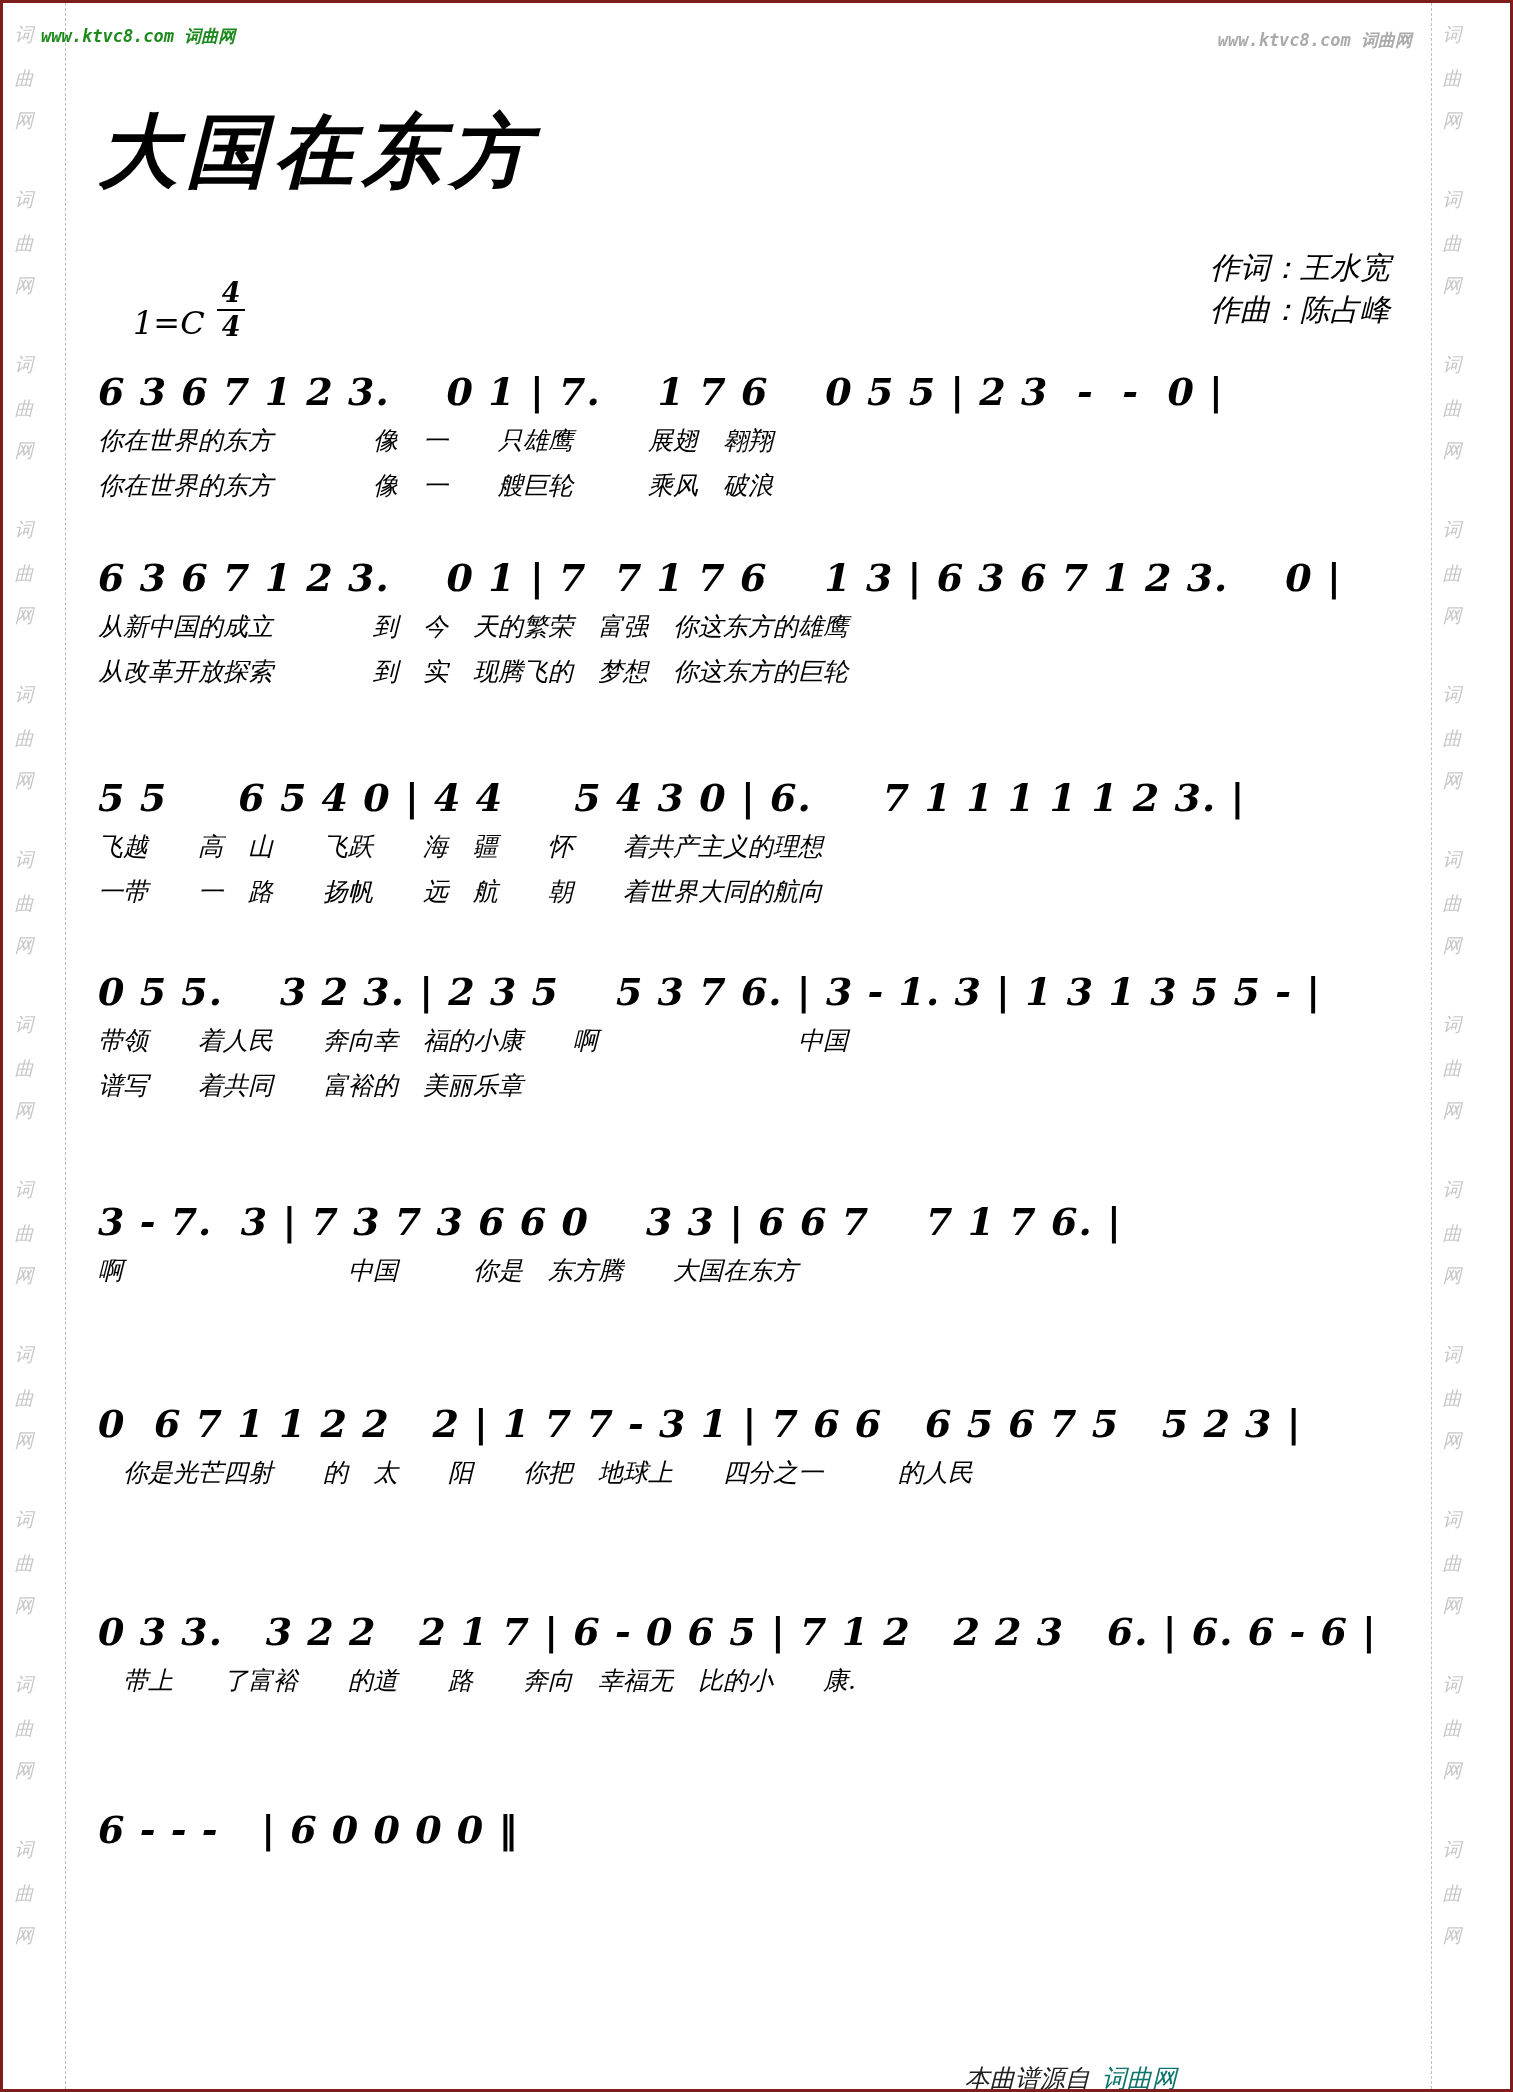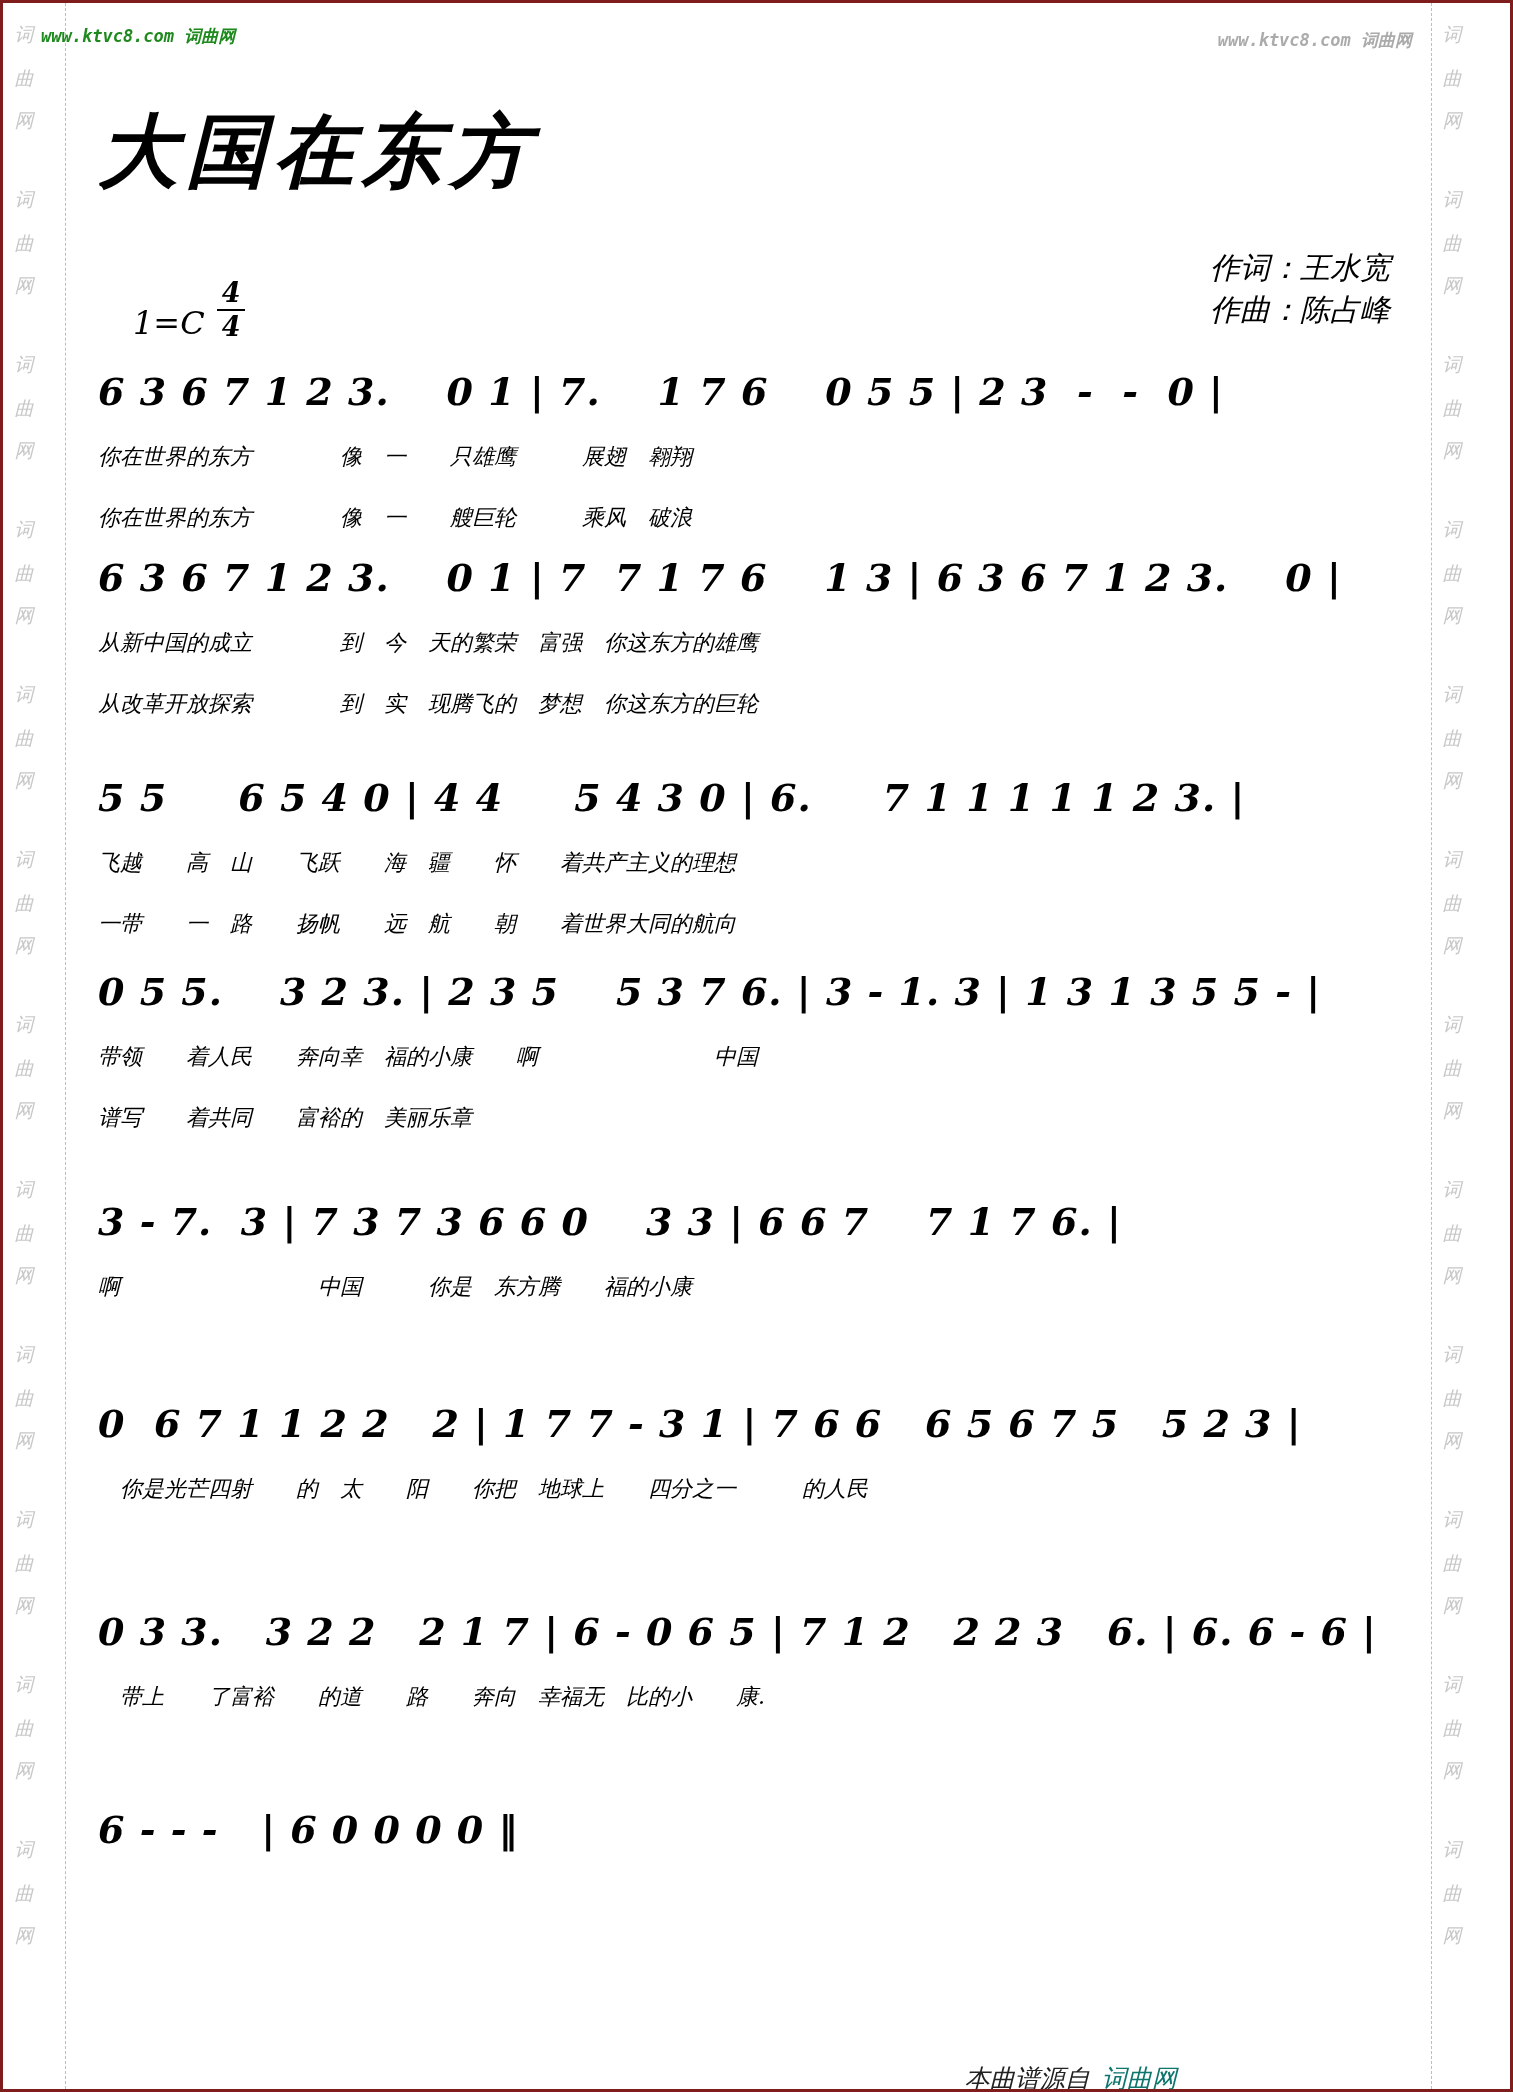--- a/index.html
+++ b/index.html
@@ -51,21 +51,21 @@
     position:absolute;right:120px;top:244px;
     font-size:30px;line-height:42px;text-align:center;
   }
   .system{position:absolute;left:95px;width:1300px;}
   .notation{
     font-family:"DejaVu Serif", serif;
     font-weight:bold;font-size:38px;letter-spacing:1px;
     white-space:pre;
   }
   .lyric{
-    font-size:22px;line-height:37px;margin-top:24px;
+    font-size:25px;line-height:37px;margin-top:8px;
     white-space:pre;
   }
   .footer{
     position:absolute;left:930px;top:2030px;
     font-size:25px;font-family:"DejaVu Serif", serif;color:#222;
     white-space:pre;
   }
   .footer .site{color:#0f766e;margin-left:12px;}
 </style>
 </head>
@@ -116,21 +116,21 @@
   </div>
 
   <div class="system" style="top:966px">
     <div class="notation">0 5 5.    3 2 3. | 2 3 5    5 3 7 6. | 3 - 1. 3 | 1 3 1 3 5 5 - |</div>
     <div class="lyric">带领　　着人民　　奔向幸　福的小康　　啊　　　　　　　　中国</div>
     <div class="lyric">谱写　　着共同　　富裕的　美丽乐章</div>
   </div>
 
   <div class="system" style="top:1196px">
     <div class="notation">3 - 7.  3 | 7 3 7 3 6 6 0    3 3 | 6 6 7    7 1 7 6. |</div>
-    <div class="lyric">啊　　　　　　　　　中国　　　你是　东方腾　　福的小康</div>
+    <div class="lyric">啊　　　　　　　　　中国　　　你是　东方腾　　大国在东方</div>
   </div>
 
   <div class="system" style="top:1398px">
     <div class="notation">0  6 7 1 1 2 2   2 | 1 7 7 - 3 1 | 7 6 6   6 5 6 7 5   5 2 3 |</div>
     <div class="lyric">　你是光芒四射　　的　太　　阳　　你把　地球上　　四分之一　　　的人民</div>
   </div>
 
   <div class="system" style="top:1606px">
     <div class="notation">0 3 3.   3 2 2   2 1 7 | 6 - 0 6 5 | 7 1 2   2 2 3   6. | 6. 6 - 6 |</div>
     <div class="lyric">　带上　　了富裕　　的道　　路　　奔向　幸福无　比的小　　康.</div>

